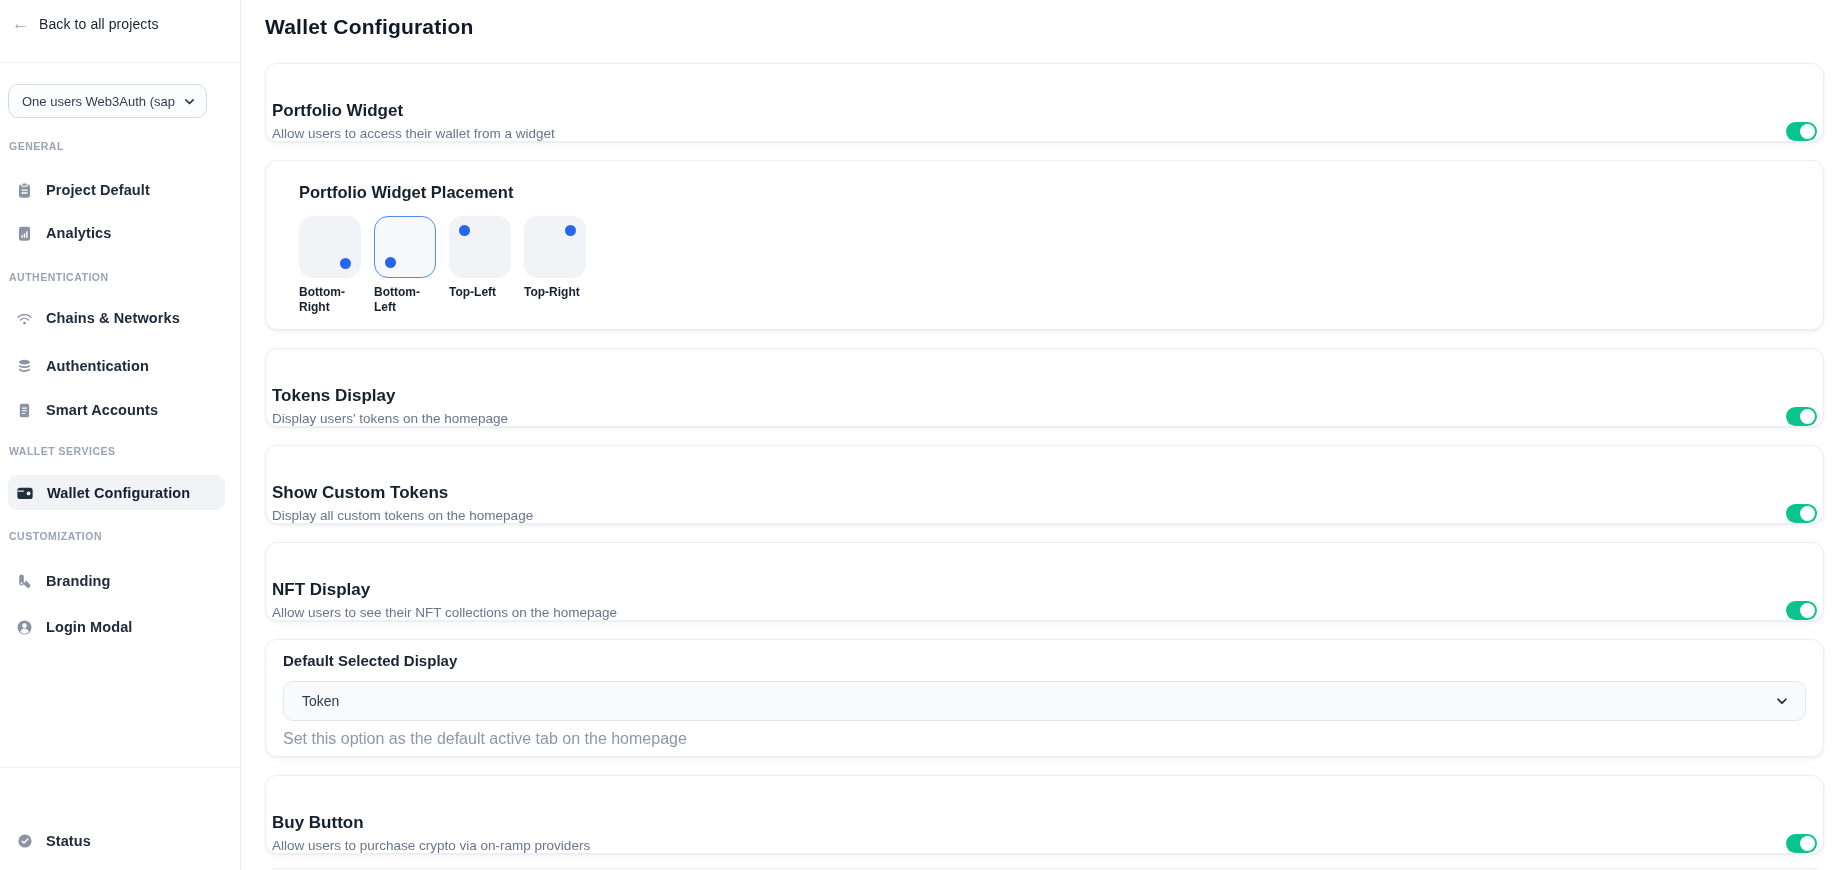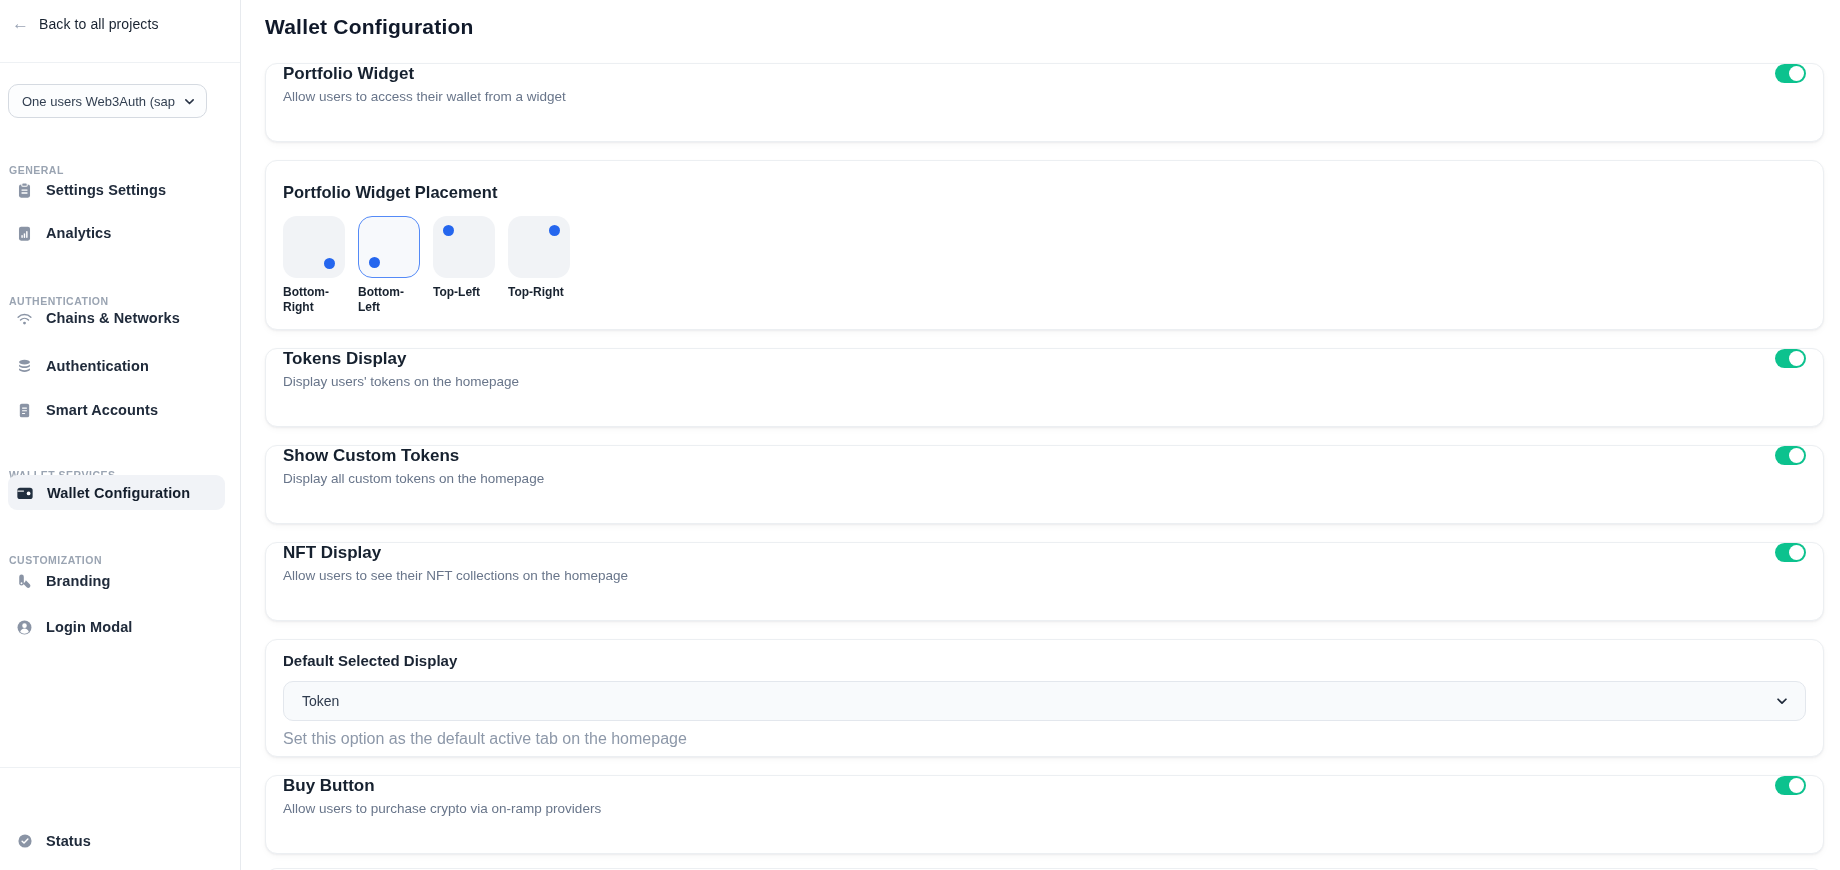--- a/index.html
+++ b/index.html
@@ -13,42 +13,42 @@
   .sidebar{position:absolute;left:0;top:0;width:241px;height:870px;background:#fff;border-right:1px solid #e7eaee;box-sizing:border-box;}
   .side-header{position:absolute;left:0;top:0;width:100%;height:63px;border-bottom:1px solid #eef1f4;box-sizing:border-box;}
   .back-link{position:absolute;left:12px;top:15px;display:flex;align-items:center;gap:10px;cursor:pointer;}
   .back-arrow{color:#98a2b3;font-size:17px;line-height:1;font-weight:400;}
   .back-label{font-size:14px;font-weight:400;color:#182230;letter-spacing:.1px;}
 
   .project-select{position:absolute;left:8px;top:84px;width:199px;height:34px;border:1px solid #d5dae1;border-radius:10px;background:#fcfdfe;display:flex;align-items:center;justify-content:space-between;padding:0 10px 0 13px;box-sizing:border-box;cursor:pointer;}
   .project-select-value{font-size:13px;font-weight:500;color:#323f51;white-space:nowrap;overflow:hidden;flex:1;}
   .chev{flex:0 0 auto;display:flex;align-items:center;}
 
-  .section-label{position:absolute;left:9px;font-size:10.5px;font-weight:700;color:#9aa4b2;letter-spacing:.5px;margin-top:24px;}
+  .section-label{position:absolute;left:9px;font-size:10.5px;font-weight:700;color:#9aa4b2;letter-spacing:.5px;}
   .nav-item{position:absolute;left:8px;width:217px;height:36px;display:flex;align-items:center;gap:13px;padding-left:8px;box-sizing:border-box;border-radius:9px;cursor:pointer;}
   .nav-item .ic{flex:0 0 17px;display:flex;align-items:center;justify-content:center;}
   .nav-label{font-size:14.5px;font-weight:600;color:#202b3b;letter-spacing:.1px;}
   .nav-item.active{background:#f1f3f7;}
   .nav-item.active .nav-label{font-weight:700;color:#141e2c;}
 
   .side-footer-divider{position:absolute;left:0;top:767px;width:100%;border-top:1px solid #eef1f4;}
 
   
   .main-title{position:absolute;left:265px;top:15px;font-size:21px;font-weight:800;color:#10192a;letter-spacing:.2px;}
   .cards{position:absolute;left:265px;top:63px;width:1559px;display:flex;flex-direction:column;gap:18px;}
   .card{background:#fff;border:1px solid #eceff2;border-radius:12px;box-sizing:border-box;
         box-shadow:0 1px 2px rgba(16,24,40,.05), 0 3px 8px -2px rgba(16,24,40,.05);}
-  .toggle-card{height:79px;display:flex;align-items:flex-start;justify-content:space-between;padding:0 17px;}
+  .toggle-card{height:79px;display:flex;align-items:flex-end;justify-content:space-between;padding:0 6px;}
   .tc-text{display:flex;flex-direction:column;gap:5px;}
   .tc-title{font-size:17px;font-weight:700;color:#16212f;}
   .tc-desc{font-size:13.5px;font-weight:400;color:#68758a;}
   .toggle{position:relative;width:31px;height:19px;border-radius:10px;background:#0cc28e;flex:0 0 auto;cursor:pointer;}
   .toggle .knob{position:absolute;right:2px;top:2px;width:15px;height:15px;border-radius:50%;background:#fff;}
 
-  .placement-card{height:170px;padding:16px 17px;}
+  .placement-card{height:170px;padding:16px 33px;}
   .pl-title{font-size:16.5px;font-weight:700;color:#16212f;margin:6px 0 14px 0;}
   .tiles{display:flex;gap:9px;}
   .tile-col{display:flex;flex-direction:column;}
   .tile{position:relative;width:62px;height:62px;border-radius:14px;background:#f1f3f6;box-sizing:border-box;cursor:pointer;}
   .tile.selected{background:#f7f9fc;border:1.5px solid #548af7;}
   .dot{position:absolute;width:11px;height:11px;border-radius:50%;background:#2566ee;}
   .dot.br{right:10px;bottom:9px;} .dot.bl{left:10px;bottom:9px;}
   .dot.tl{left:10px;top:9px;}   .dot.tr{right:10px;top:9px;}
   .tile-label{margin-top:7px;width:66px;font-size:12px;font-weight:700;color:#18222f;line-height:15px;}
 
@@ -87,21 +87,21 @@
 
     <div class="nav-item" style="top:172px">
       <span class="ic">
         <svg width="17" height="17" viewBox="0 0 20 20">
           <rect x="3.5" y="3" width="13" height="15.5" rx="2.5" fill="#8a94a5"></rect>
           <rect x="6.8" y="1.2" width="6.4" height="3.8" rx="1.3" fill="#8a94a5" stroke="#fff" stroke-width="1.2"></rect>
           <rect x="6.3" y="8.8" width="7.4" height="1.5" rx=".75" fill="#fff"></rect>
           <rect x="6.3" y="12.2" width="7.4" height="1.5" rx=".75" fill="#fff"></rect>
         </svg>
       </span>
-      <span class="nav-label">Settings Settings</span>
+      <span class="nav-label">Project Default</span>
     </div>
 
     <div class="nav-item" style="top:215px">
       <span class="ic">
         <svg width="17" height="17" viewBox="0 0 20 20">
           <rect x="3.5" y="2" width="13" height="16.5" rx="2.5" fill="#8a94a5"></rect>
           <rect x="6.3" y="11.8" width="1.7" height="3.4" rx=".8" fill="#fff"></rect>
           <rect x="9.1" y="9.6" width="1.7" height="5.6" rx=".8" fill="#fff"></rect>
           <rect x="11.9" y="7.2" width="1.7" height="8" rx=".8" fill="#fff"></rect>
         </svg>

